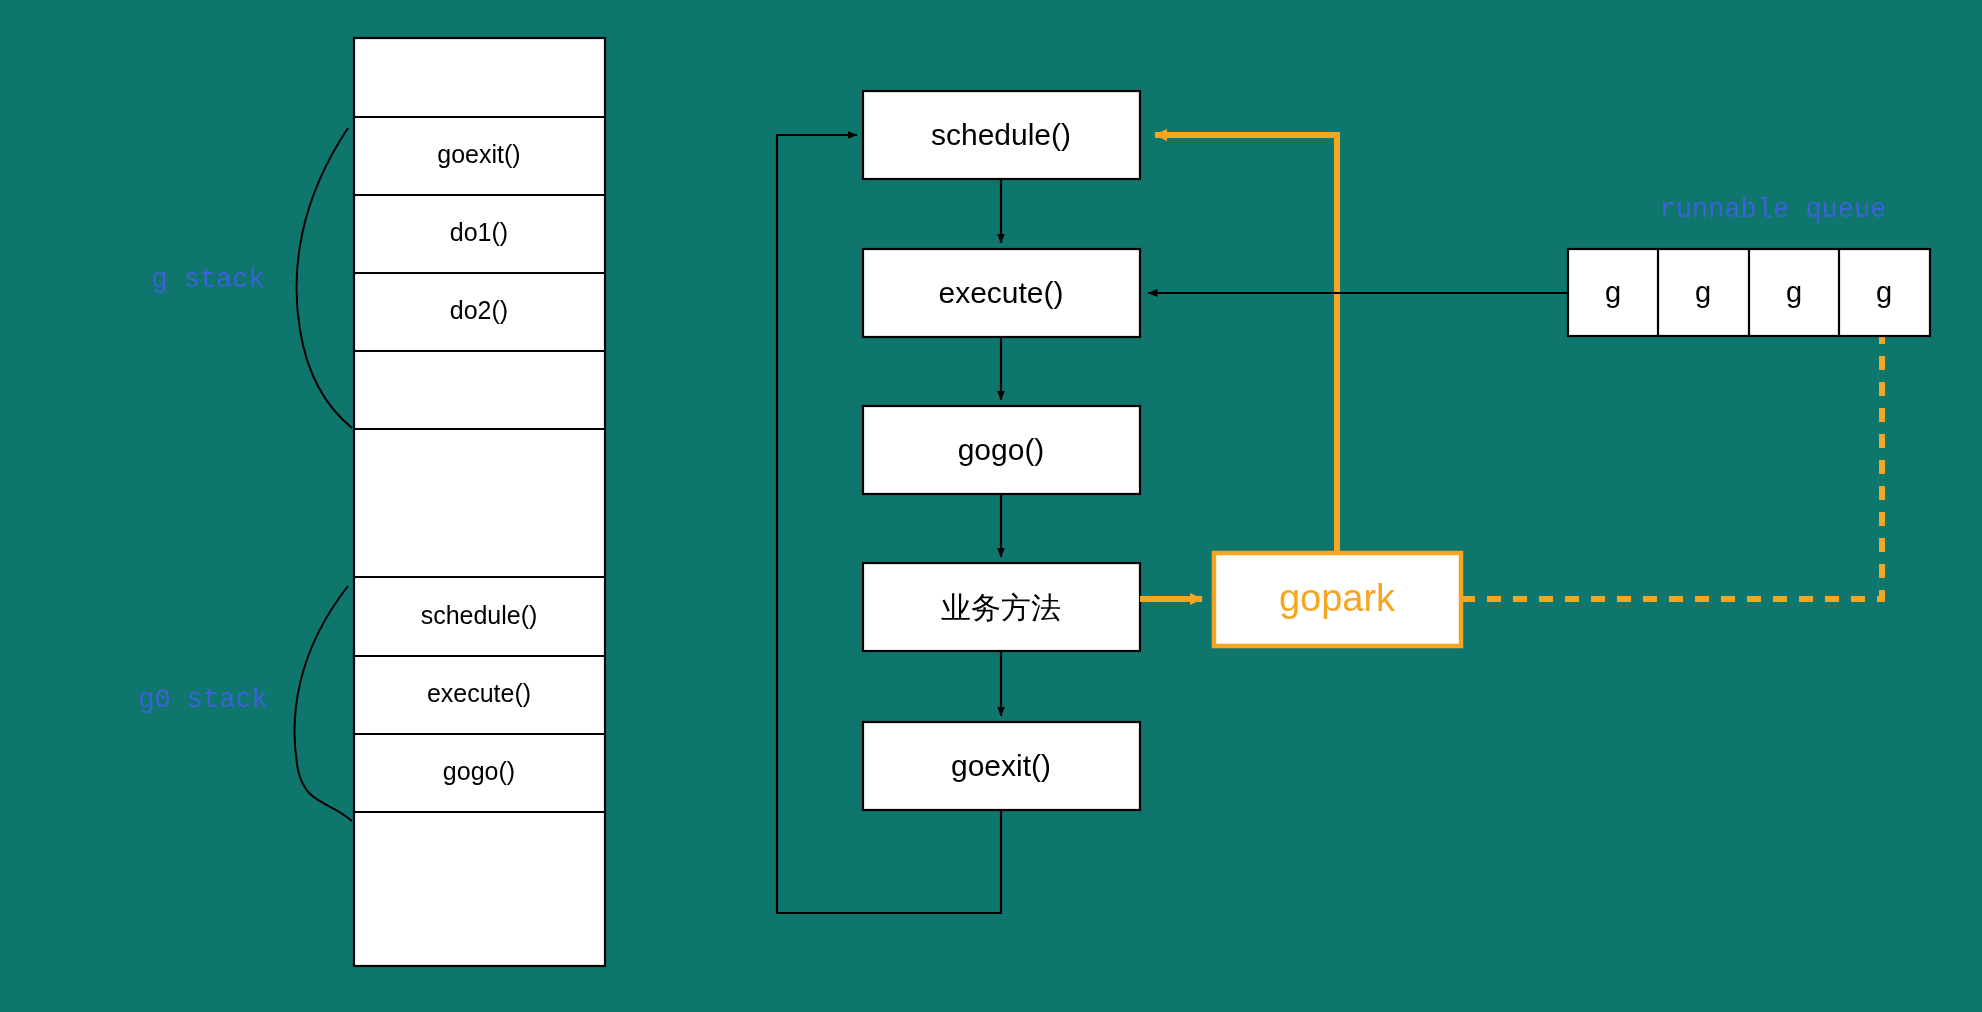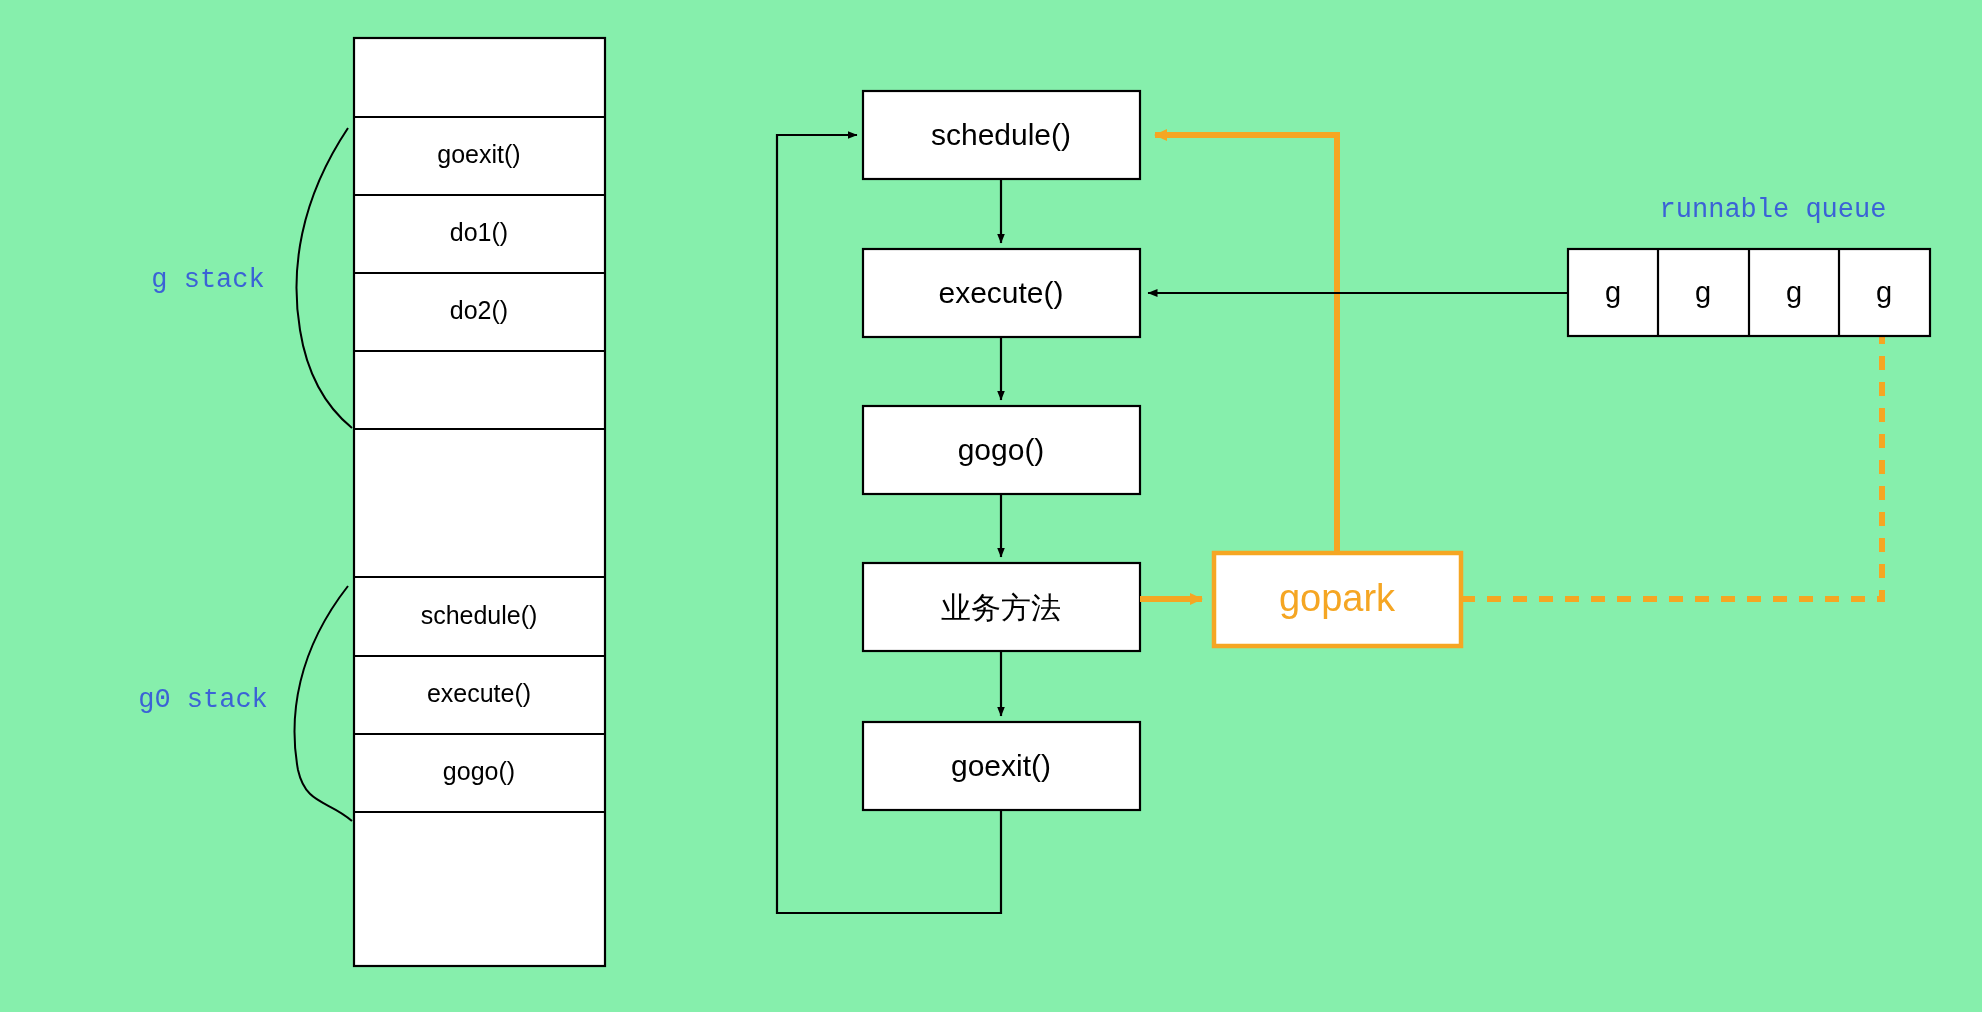--- a/index.html
+++ b/index.html
@@ -4,21 +4,21 @@
 <style>
   html, body {
     margin: 0;
     padding: 0;
     background: #ffffff;
   }
   #page {
     position: relative;
     width: 1982px;
     height: 1012px;
-    background: #86efac;
+    background: #0f766e;
     font-family: "Liberation Sans", sans-serif;
     overflow: hidden;
   }
   svg.layer {
     position: absolute;
     left: 0;
     top: 0;
     width: 1982px;
     height: 1012px;
   }

